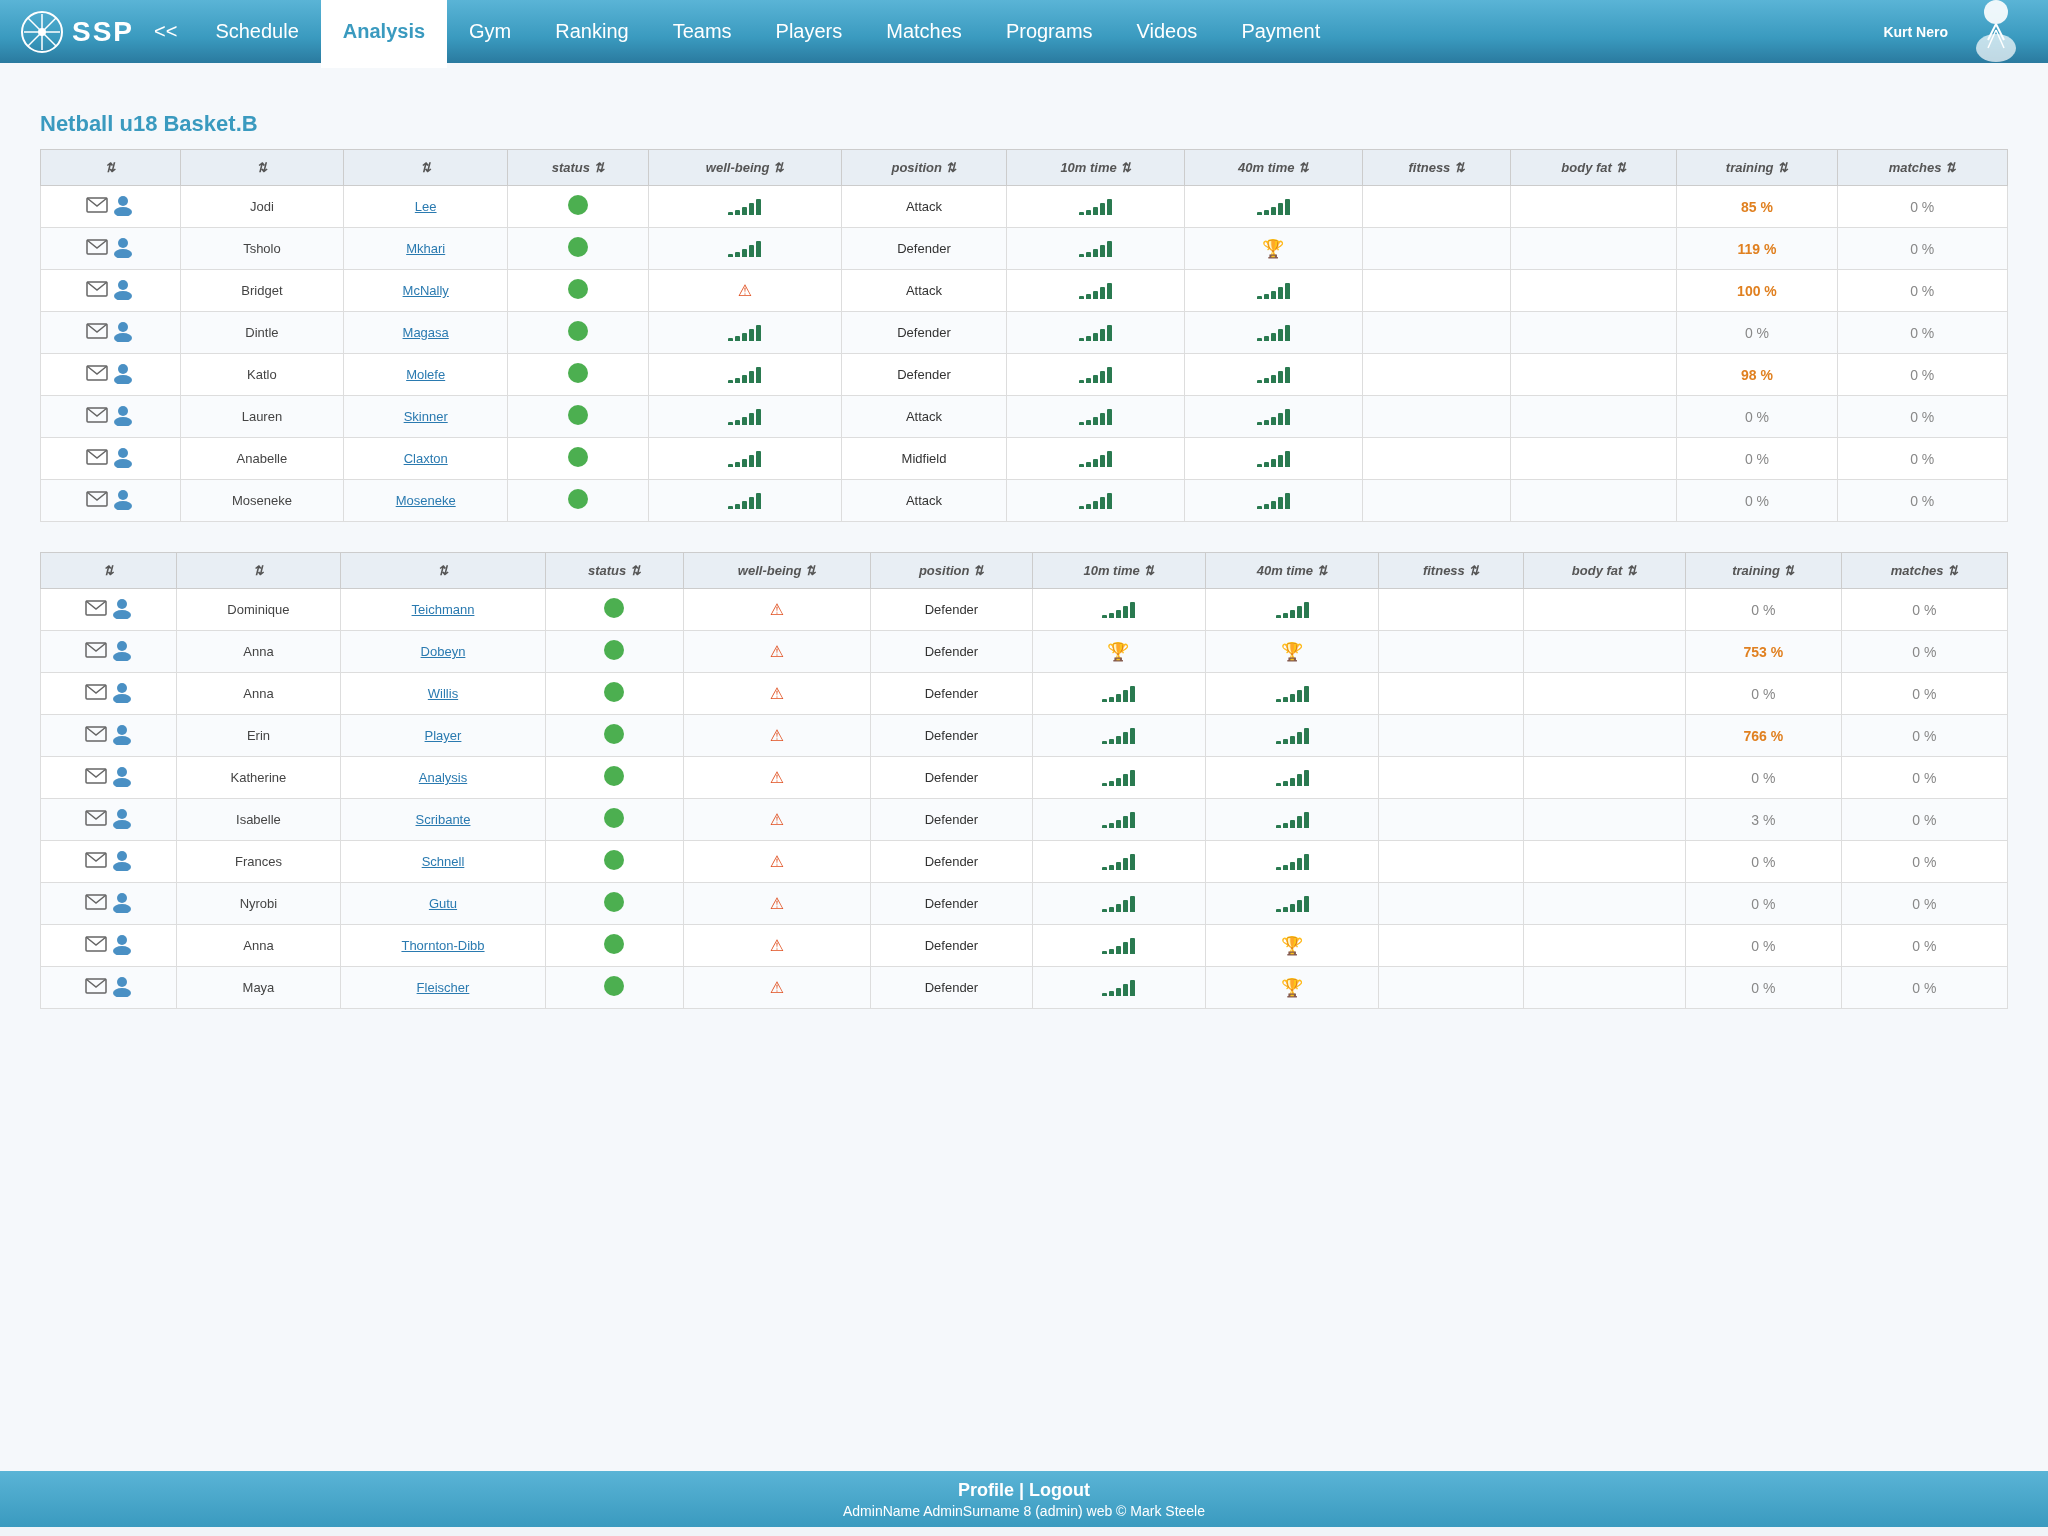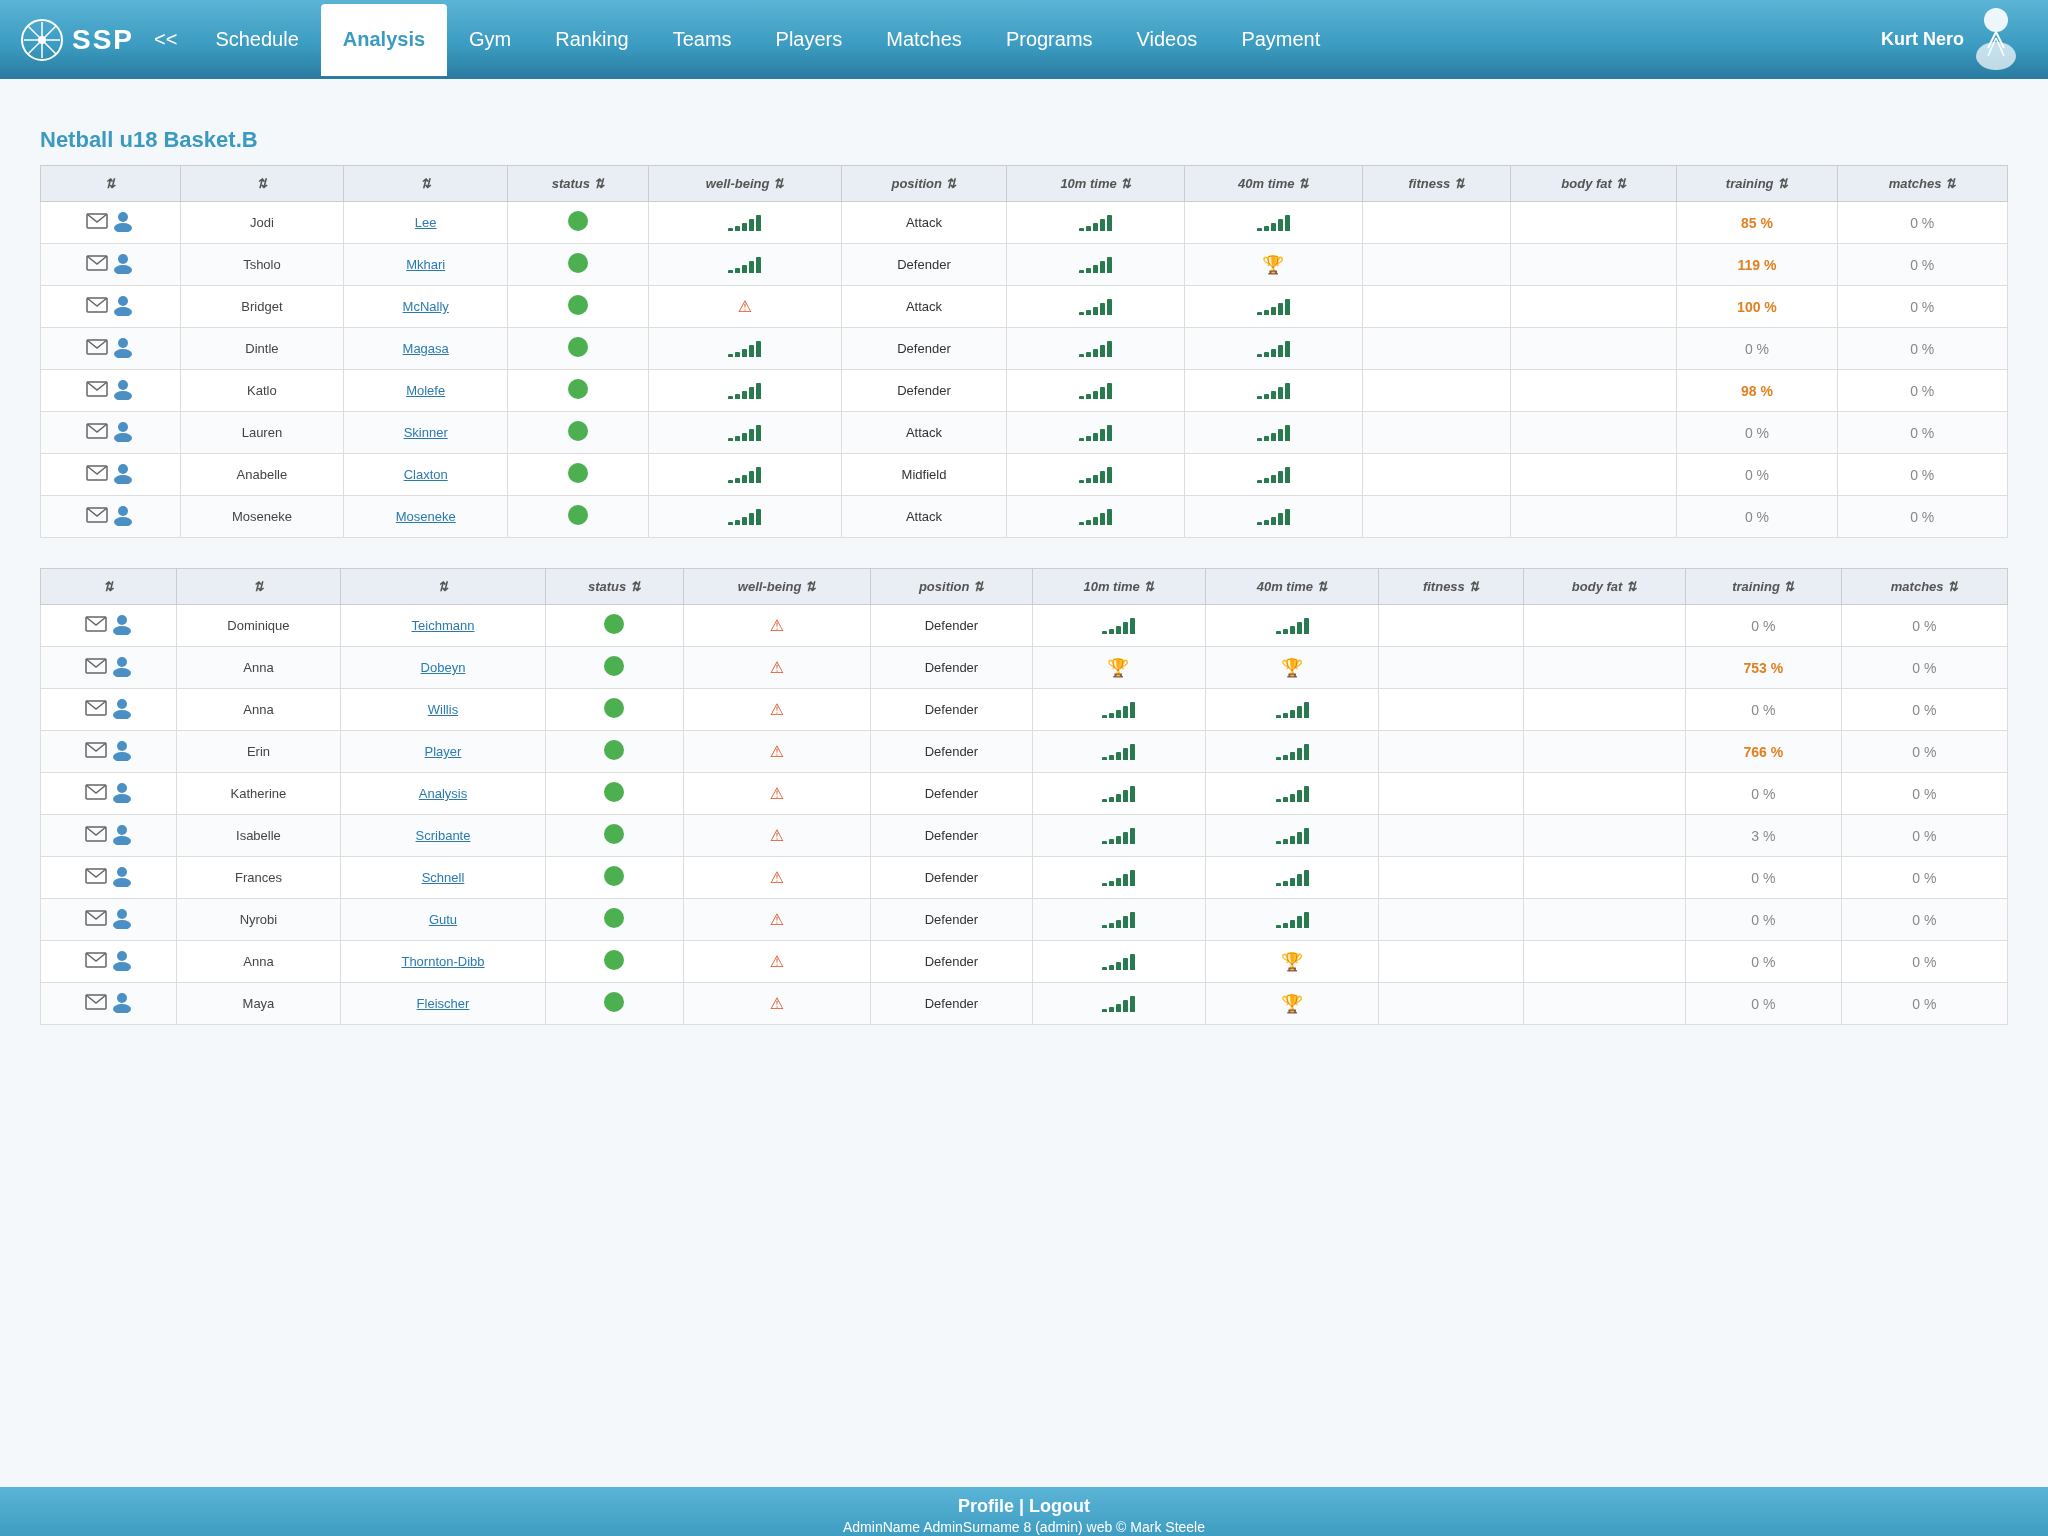--- a/index.html
+++ b/index.html
@@ -1,33 +1,33 @@
 <!DOCTYPE html>
 <html><head>
   <meta charset="utf-8">
   <style>
     * { margin: 0; padding: 0; box-sizing: border-box; }
     body { font-family: Arial, sans-serif; font-size: 13px; background: #f0f4f8; color: #333; width: 2048px; min-height: 1536px; }
 
     
     .navbar {
       background: linear-gradient(180deg, #5ab4d6 0%, #3a9abf 60%, #2a7a9f 100%);
-      display: flex; align-items: center; height: 79px; padding: 0 20px; gap: 0;
+      display: flex; align-items: center; height: 63px; padding: 0 20px; gap: 0;
     }
     .nav-logo { display: flex; align-items: center; margin-right: 20px; }
     .nav-logo-icon { width: 44px; height: 44px; margin-right: 8px; }
     .nav-logo-text { color: white; font-size: 28px; font-weight: bold; letter-spacing: 2px; }
     .nav-back { color: white; font-size: 20px; margin-right: 16px; cursor: pointer; text-decoration: none; }
     .nav-item {
       color: white; font-size: 20px; padding: 8px 22px; cursor: pointer; text-decoration: none;
       border-radius: 4px 4px 0 0; height: 72px; display: flex; align-items: center;
     }
     .nav-item.active { background: white; color: #3a9abf; font-weight: bold; }
     .nav-spacer { flex: 1; }
-    .nav-user { color: white; font-size: 18px; font-weight: bold; }
+    .nav-user { color: white; font-size: 14px; font-weight: bold; margin-right: 16px; }
     .nav-avatar { width: 64px; height: 80px; }
 
     
     .main { padding: 28px 40px; background: #f5f8fb; min-height: calc(1536px - 72px - 56px); }
 
     .page-title { color: #3a9abf; font-size: 28px; font-weight: normal; margin-bottom: 10px; }
     .section-title { color: #3a9abf; font-size: 22px; font-weight: bold; margin-bottom: 12px; margin-top: 20px; }
 
     
     .player-table { width: 100%; border-collapse: collapse; margin-bottom: 30px; background: white; border: 1px solid #ddd; }

